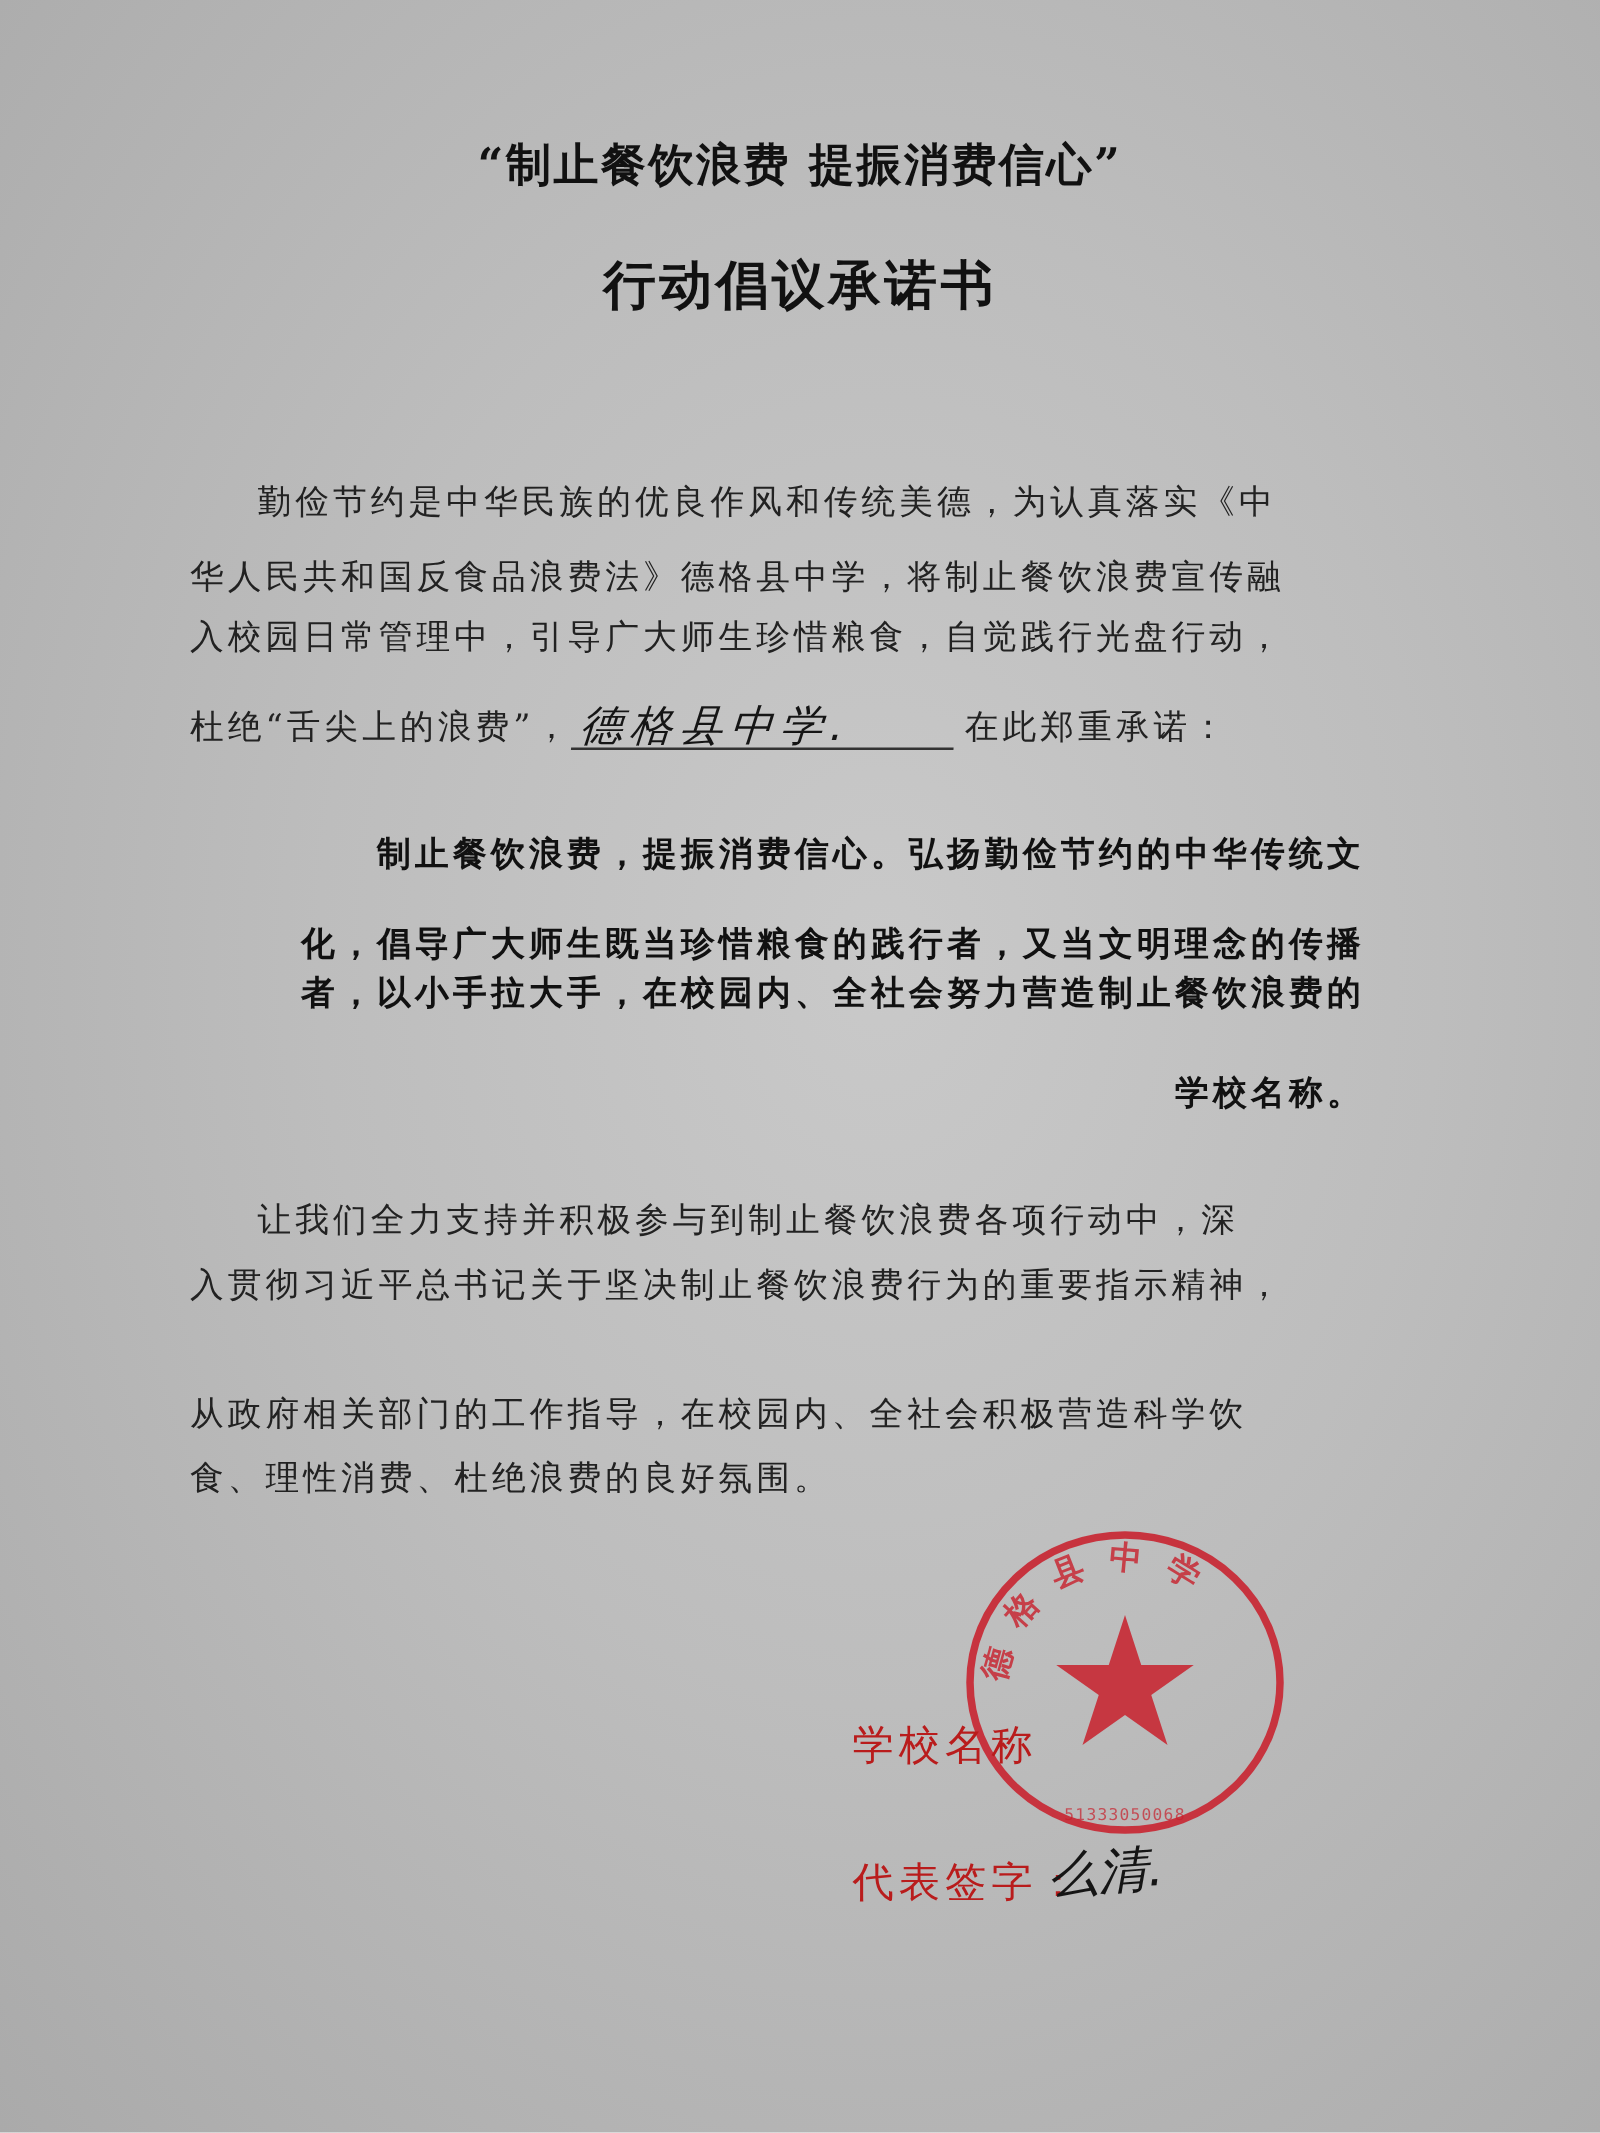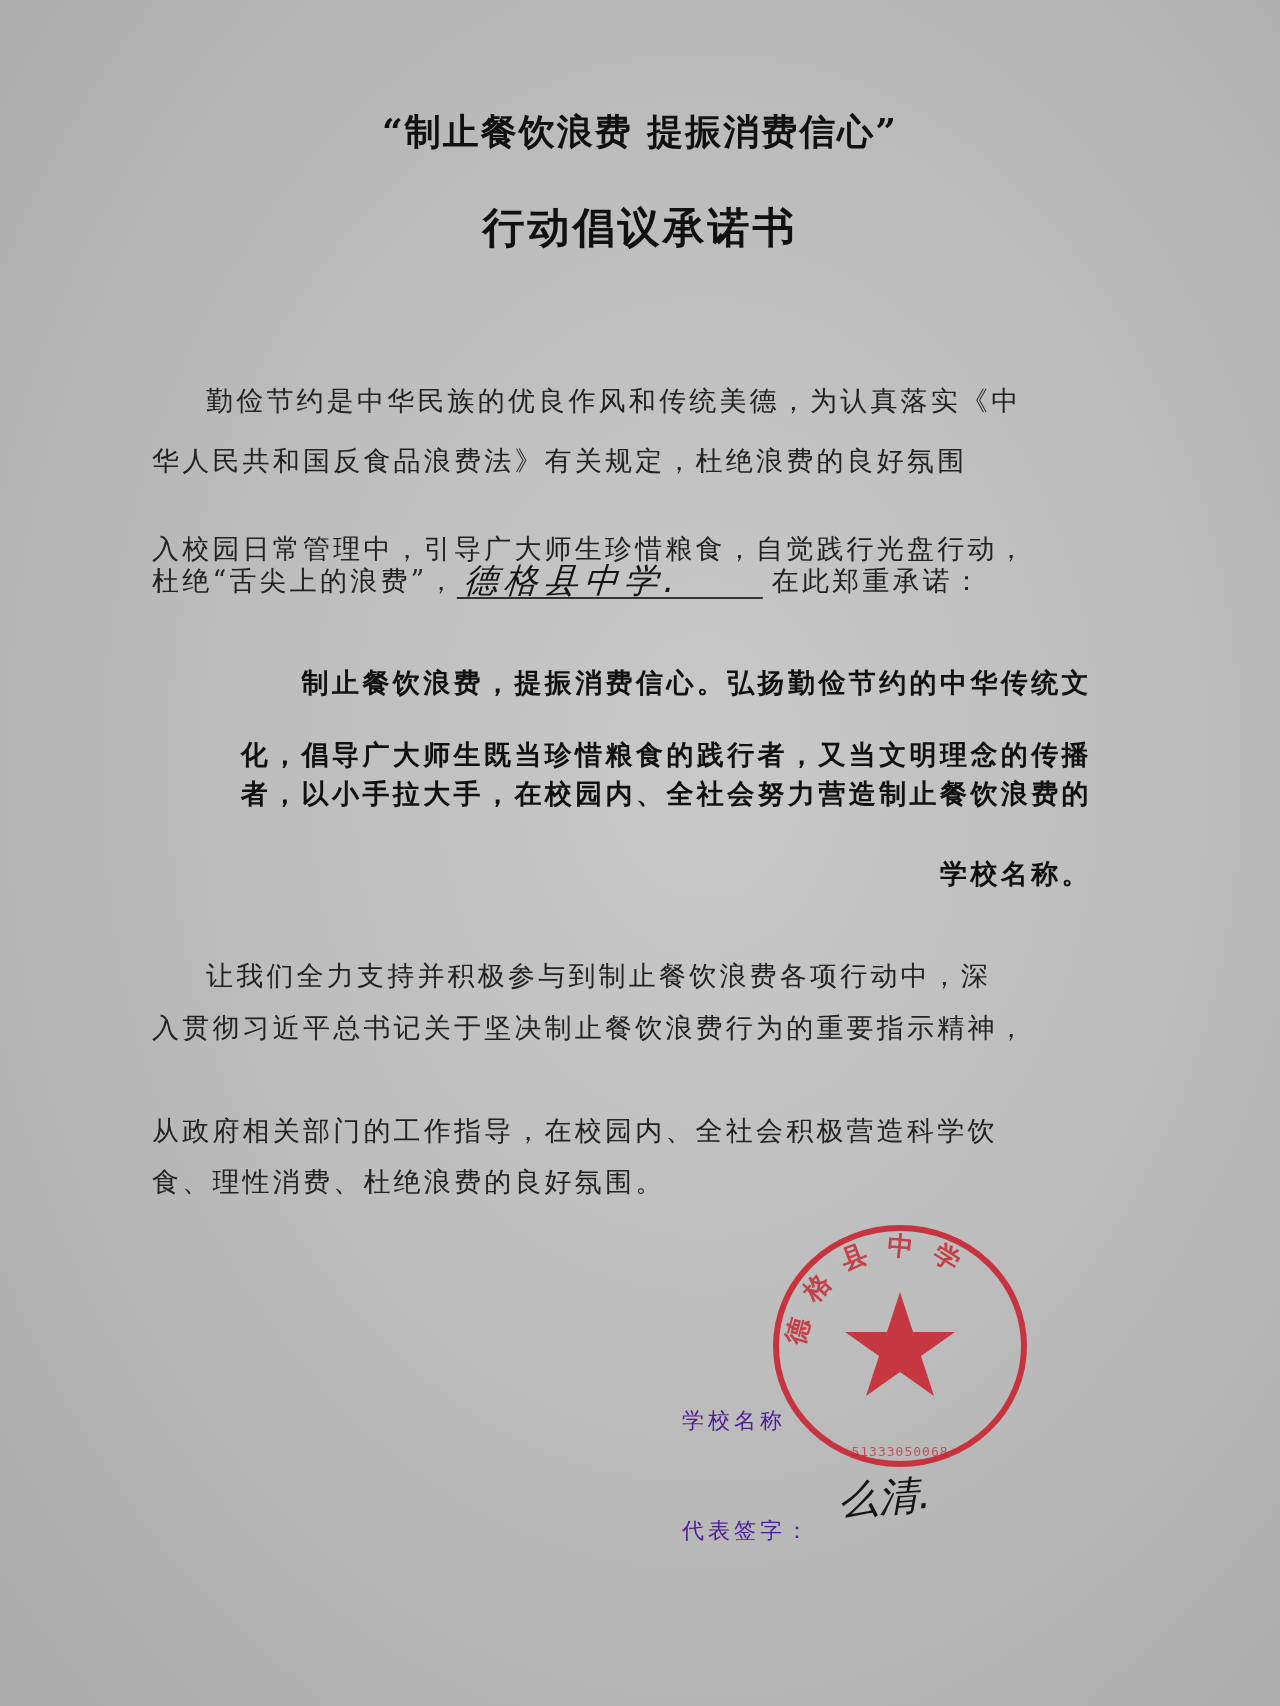--- a/index.html
+++ b/index.html
@@ -28,41 +28,41 @@
   .bold .line, .line.b {
     font-family: "DejaVu Sans", "Liberation Sans", sans-serif; font-weight: bold;
     font-size: 27px; letter-spacing: 3.4px; color: #111; text-align: right;
   }
   .handwrite {
     display: inline-block; width: 300px; border-bottom: 2px solid #333;
     font-family: "DejaVu Sans", sans-serif; font-size: 34px; font-style: italic;
     letter-spacing: 6px; color: #151515; line-height: 34px; vertical-align: -2px;
     padding-left: 6px; transform: skewX(-4deg);
   }
-  .sig-label { position: absolute; font-size: 22px; letter-spacing: 4px; color: #4c1d95; margin-top: 32px; }
+  .sig-label { position: absolute; font-size: 33px; letter-spacing: 4px; color: #b91c1c; }
   .sig-hand {
     position: absolute; font-family: "DejaVu Sans", sans-serif; font-style: italic;
     font-size: 40px; color: #151515; transform: rotate(-4deg);
   }
   .date { position: absolute; left: 630px; top: 1572px; font-size: 30px; color: #222;
     font-family: "DejaVu Sans", sans-serif; }
   .date .hw { font-style: italic; font-size: 32px; margin: 0 2px; }
   .stamp { position: absolute; left: 768px; top: 1224px; width: 264px; height: 252px; }
 </style>
 </head>
 <body>
 
 <div class="page">
 
   <div class="title1">“制止餐饮浪费  提振消费信心”</div>
   <div class="title2">行动倡议承诺书</div>
 
   <div class="line indent" style="top:383px">勤俭节约是中华民族的优良作风和传统美德，为认真落实《中</div>
-  <div class="line" style="top:443px">华人民共和国反食品浪费法》有关规定，杜绝浪费的良好氛围</div>
-  <div class="line" style="top:531px">入校园日常管理中，引导广大师生珍惜粮食，自觉践行光盘行动，</div>
+  <div class="line" style="top:443px">华人民共和国反食品浪费法》德格县中学，将制止餐饮浪费宣传融</div>
+  <div class="line" style="top:491px">入校园日常管理中，引导广大师生珍惜粮食，自觉践行光盘行动，</div>
   <div class="line" style="top:563px">
     <span>杜绝“舌尖上的浪费”，</span><span class="handwrite">德格县中学.</span><span style="margin-left:8px">在此郑重承诺：</span>
   </div>
 
   <div class="bold">
     <div class="line indent" style="top:665px">制止餐饮浪费，提振消费信心。弘扬勤俭节约的中华传统文</div>
     <div class="line" style="top:737px">化，倡导广大师生既当珍惜粮食的践行者，又当文明理念的传播</div>
     <div class="line" style="top:776px">者，以小手拉大手，在校园内、全社会努力营造制止餐饮浪费的</div>
     <div class="line" style="top:856px">学校名称。</div>
   </div>

